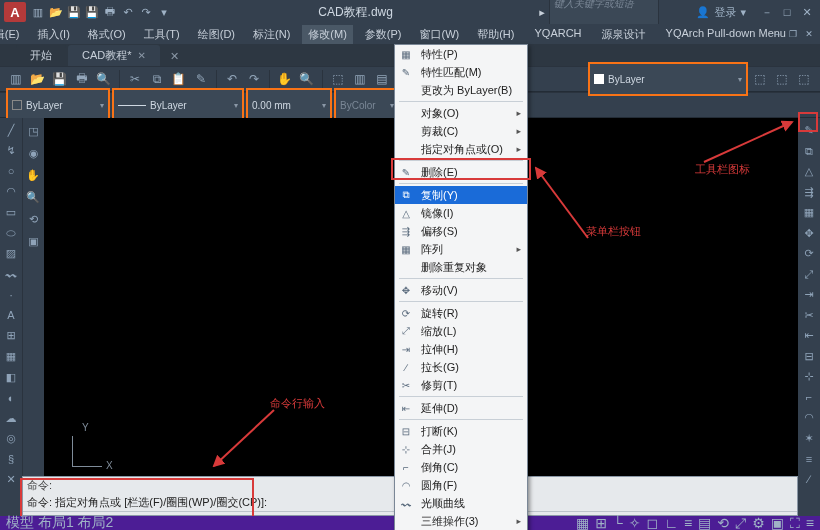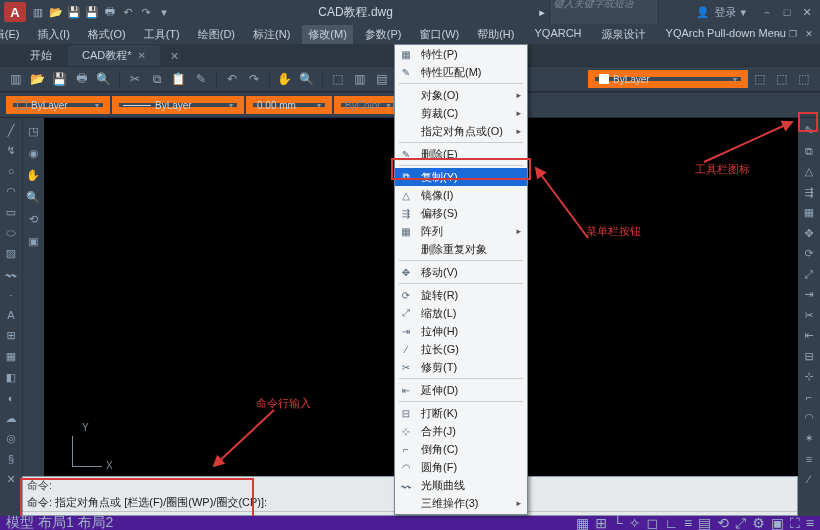--- a/index.html
+++ b/index.html
@@ -29,21 +29,21 @@
 .tabrow { height:22px; background:#2d3742; display:flex; align-items:flex-end; padding-left:16px; }
 .tab { padding:3px 14px; background:#2d3742; color:#c8d0da; font-size:11px; border-top-left-radius:3px; border-top-right-radius:3px; margin-right:2px; }
 .tab.active { background:#34404e; }
 .tab .x { margin-left:6px; color:#8a97a6; font-size:10px; }
 .plus { padding:3px 8px; color:#8a97a6; }
 
 
 .toolrow { height:26px; background:#34404e; border-top:1px solid #2a333e; border-bottom:1px solid #232c36; display:flex; align-items:center; padding:0 6px; gap:2px; }
 .toolrow .tb { width:20px; height:20px; display:flex; align-items:center; justify-content:center; color:#93a6ba; font-size:12px; }
 .toolrow .sep { width:1px; height:18px; background:#2a333e; margin:0 3px; }
-.drop { height:18px; background:#3b4856; border:7px solid #f97316; display:flex; align-items:center; padding:0 4px; color:#cfd8e2; font-size:10px; }
+.drop { height:34px; background:#3b4856; border:2px solid #f97316; display:flex; align-items:center; padding:0 4px; color:#cfd8e2; font-size:10px; }
 .drop .arr { margin-left:auto; color:#8a97a6; font-size:8px; padding-left:6px; }
 
 
 .main { position:absolute; top:118px; left:0; right:0; bottom:42px; display:flex; }
 .leftpal { width:22px; background:#34404e; display:flex; flex-direction:column; align-items:center; gap:4px; padding-top:4px; }
 .leftpal2 { width:22px; background:#34404e; display:flex; flex-direction:column; align-items:center; gap:4px; padding-top:4px; border-left:1px solid #2a333e;}
 .leftpal .pi,.leftpal2 .pi,.rightpal .pi { width:18px; height:18px; display:flex; align-items:center; justify-content:center; color:#8fa3b8; font-size:11px; }
 .canvas { flex:1; background:#000; position:relative; }
 .rightpal { width:22px; background:#34404e; display:flex; flex-direction:column; align-items:center; gap:3px; padding-top:4px; }
 .ucs { position:absolute; left:18px; bottom:12px; color:#7f8c9a; font-size:10px; }
@@ -288,20 +288,24 @@
 
   <div class="ddmenu" id="ddmenu">
       <div class="row">
         <span class="ic">▦</span>
         <span class="lbl">特性(P)</span>
       </div>
       <div class="row">
         <span class="ic">✎</span>
         <span class="lbl">特性匹配(M)</span>
       </div>
+      <div class="row">
+        <span class="ic"></span>
+        <span class="lbl">更改为 ByLayer(B)</span>
+      </div>
       <div class="hr"></div>
       <div class="row">
         <span class="ic"></span>
         <span class="lbl">对象(O)</span>
         <span class="sub">▸</span>
       </div>
       <div class="row">
         <span class="ic"></span>
         <span class="lbl">剪裁(C)</span>
         <span class="sub">▸</span>
@@ -394,21 +398,21 @@
         <span class="ic"></span>
         <span class="lbl">三维操作(3)</span>
         <span class="sub">▸</span>
       </div>
     </div>
   <div class="copybox"></div>
   <div class="iconhl"></div>
 
   <div class="ann" style="right:70px; top:162px;">工具栏图标</div>
   <div class="ann" style="left:586px; top:224px;">菜单栏按钮</div>
-  <div class="ann" style="left:256px; top:396px;text-align:center;">命令行输入</div>
+  <div class="ann" style="left:270px; top:396px;text-align:center;">命令行输入</div>
 
   <svg class="arrow" style="left:530px; top:160px; width:60px; height:80px;">
     <defs>
         <marker id="ah1" markerWidth="6" markerHeight="6" refX="5" refY="3" orient="auto">
           <path d="M0,0 L6,3 L0,6 Z" fill="#d83a3a"></path>
         </marker>
       </defs>
     <line x1="58" y1="78" x2="6" y2="8" stroke="#d83a3a" stroke-width="2" marker-end="url(#ah1)"></line>
   </svg>
   <svg class="arrow" style="left:700px; top:116px; width:100px; height:50px;">

